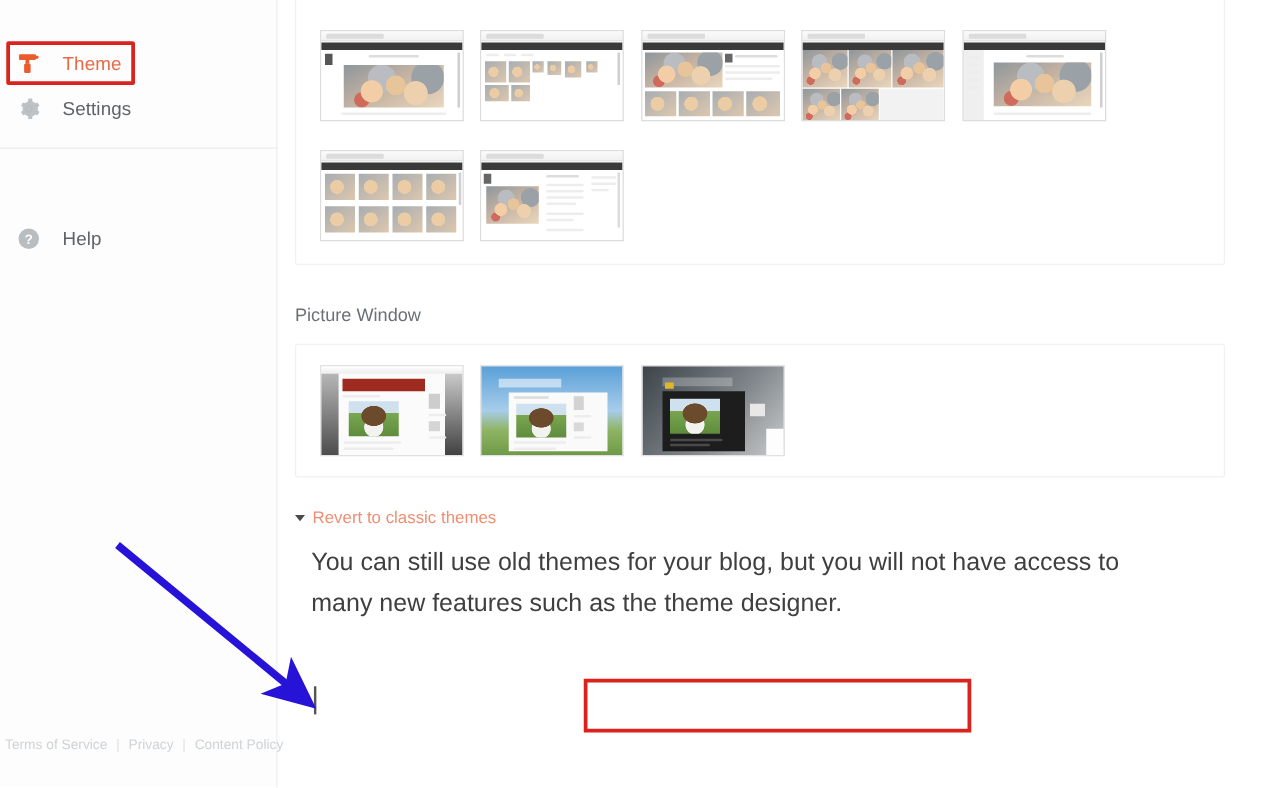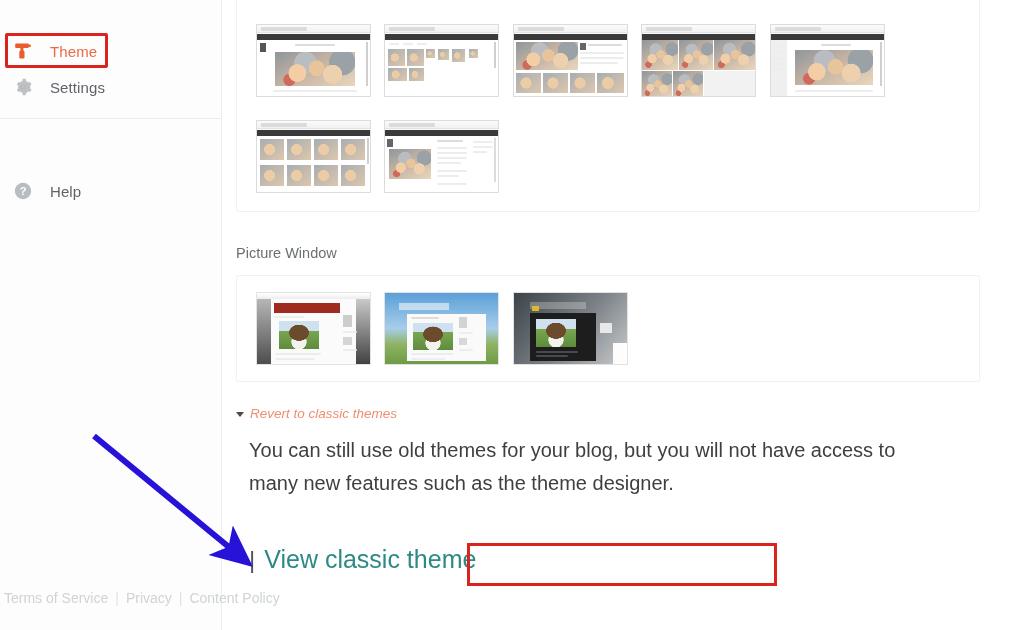--- a/index.html
+++ b/index.html
@@ -40,21 +40,21 @@
   
   #theme-annot {
     position: absolute; left: 5px; top: 33px; width: 103px; height: 35px;
     border: 3px solid #d9231c; border-radius: 2px; pointer-events: none;
   }
 
   
   #footer {
     position: absolute; left: 4px; top: 590px; width: 218px;
     display: flex; align-items: center; gap: 7px;
-    font-size: 14px; color: #cfd3d6; white-space: nowrap;
+    font-size: 11px; color: #cfd3d6; white-space: nowrap;
   }
   #footer .sep { color: #dfe2e4; }
 
   
   #main { position: absolute; left: 222px; top: 0; width: 794px; height: 630px; }
 
   .panel {
     position: absolute;
     background: #ffffff;
     border: 1px solid #f0f1f2;
@@ -127,21 +127,21 @@
   
   #revert-toggle {
     position: absolute; left: 14px; top: 406px;
     display: flex; align-items: center; gap: 6px;
   }
   #revert-toggle .caret {
     width: 0; height: 0; border-left: 4px solid transparent;
     border-right: 4px solid transparent; border-top: 5px solid #4a4a4a;
     margin-top: 2px;
   }
-  #revert-toggle .rlabel { font-size: 13.5px; color: #ef8e72; font-style: italic; }
+  #revert-toggle .rlabel { font-size: 13.5px; color: #ef8e72; }
 
   #revert-body {
     position: absolute; left: 27px; top: 434px; width: 700px;
     font-size: 20px; line-height: 33px; color: #3f3f3f;
   }
 
   #links-row {
     position: absolute; left: 27px; top: 545px;
     display: flex; align-items: baseline; gap: 9px;
     font-size: 25px; color: #2c8a86; white-space: nowrap;
@@ -383,21 +383,20 @@
 
     <div id="revert-toggle">
       <span class="caret"></span>
       <span class="rlabel">Revert to classic themes</span>
     </div>
 
     <div id="revert-body">You can still use old themes for your blog, but you will not have access to many new features such as the theme designer.</div>
 
     <div id="links-row">
       <span class="divider">|</span>
-      <a href="#">View classic theme</a>
     </div>
 
     <div id="revert-annot"></div>
   </div>
 
   <svg id="arrow-svg" viewBox="0 0 190 155">
     <defs>
       <marker id="ah" markerWidth="7" markerHeight="7" refX="4.4" refY="3.2" orient="auto">
         <path d="M0,0 L7,3.2 L0,6.4 L1.7,3.2 z" fill="#2712d8"></path>
       </marker>

